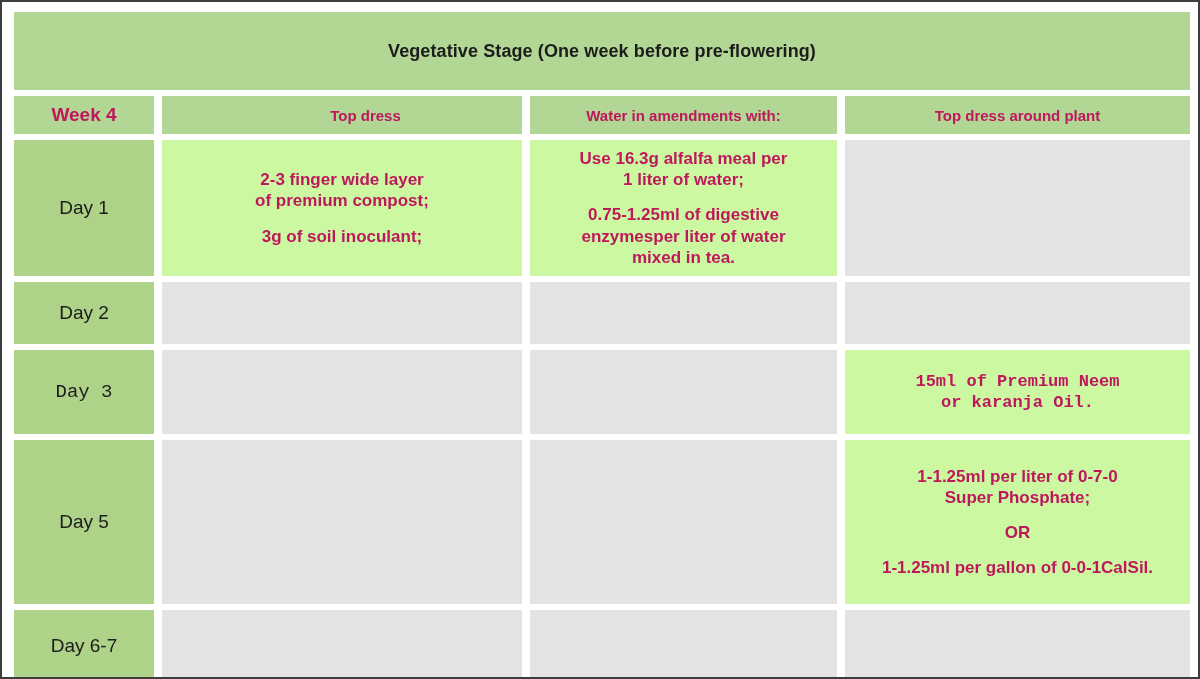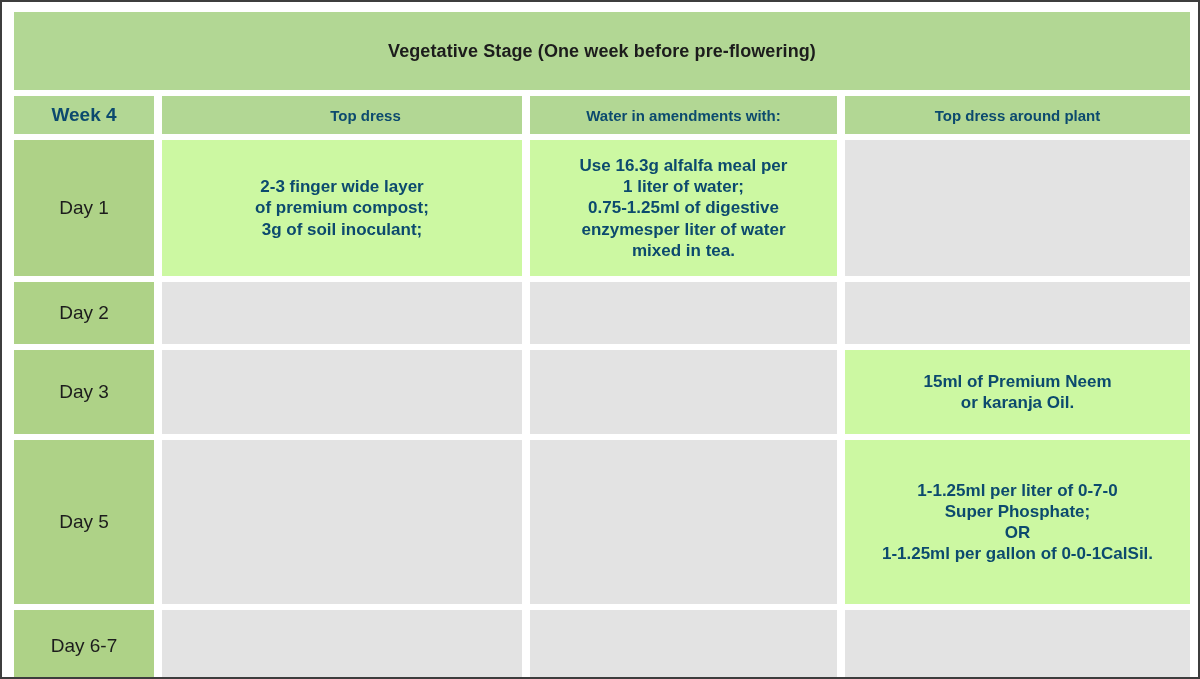--- a/index.html
+++ b/index.html
@@ -54,21 +54,21 @@
     box-sizing: border-box;
   }
   .row + .row { margin-top: 6px; }
 
   .cell {
     box-sizing: border-box;
     display: flex;
     align-items: center;
     justify-content: center;
     text-align: center;
-    color: #0c4a6e;
+    color: #be185d;
     overflow: hidden;
   }
   .cell + .cell { margin-left: 8px; }
 
   
   .c-day   { flex: 0 0 140px; }
   .c-2     { flex: 0 0 360px; padding-left: 47px; }
   .c-3     { flex: 0 0 307px; }
   .c-4     { flex: 1 1 auto;  }
 
@@ -97,27 +97,27 @@
     background: #e3e3e3;
   }
   .filled {
     background: #ccf8a2;
     font-size: 17px;
     font-weight: bold;
     line-height: 1.25;
     padding: 6px 0;
   }
   .filled .para { margin: 0; }
-  .filled .para + .para { }
+  .filled .para + .para { margin-top: 14px; }
   .filled .line { display: block; }
 
   
   .r-day1   { flex: 0 0 136px; }
   .r-day2   { flex: 0 0 62px; }
-  .r-day3   { flex: 0 0 84px; }
+  .r-day3   { flex: 0 0 84px; font-family: Liberation Mono, monospace; }
   .r-day5   { flex: 0 0 164px; }
   .r-day67  { flex: 0 0 72px; }
 </style>
 </head>
 <body>
 
 <div id="page">
   <div class="sheet">
 
     <div class="title-band">Vegetative Stage (One week before pre-flowering)</div>

